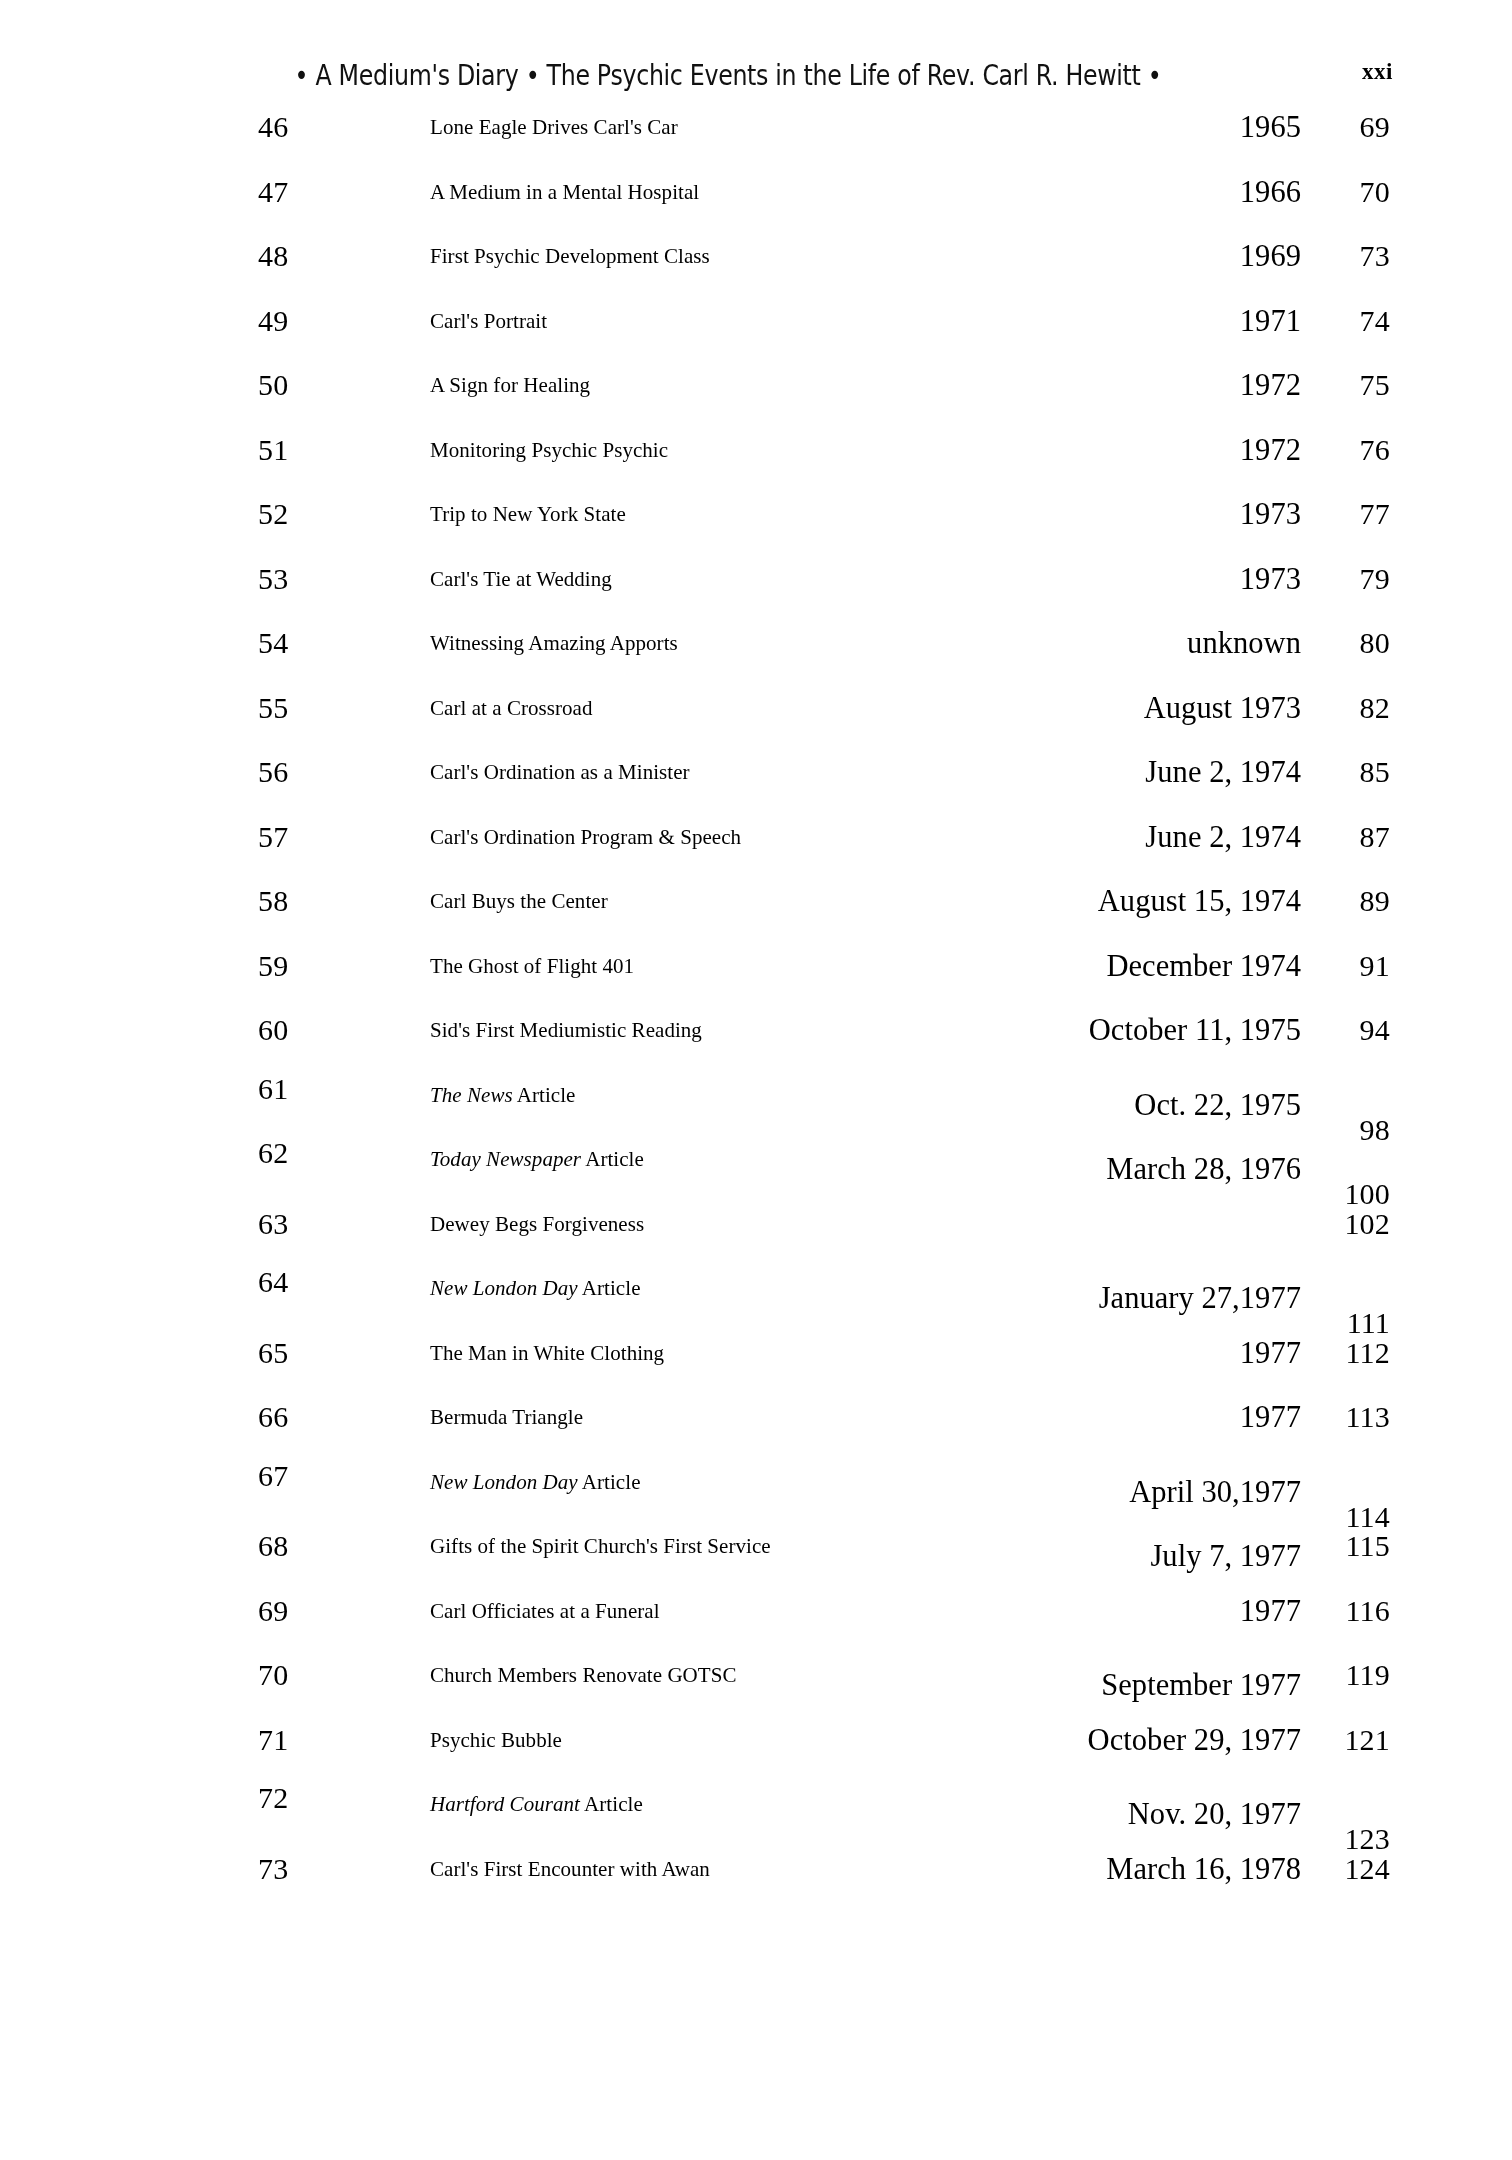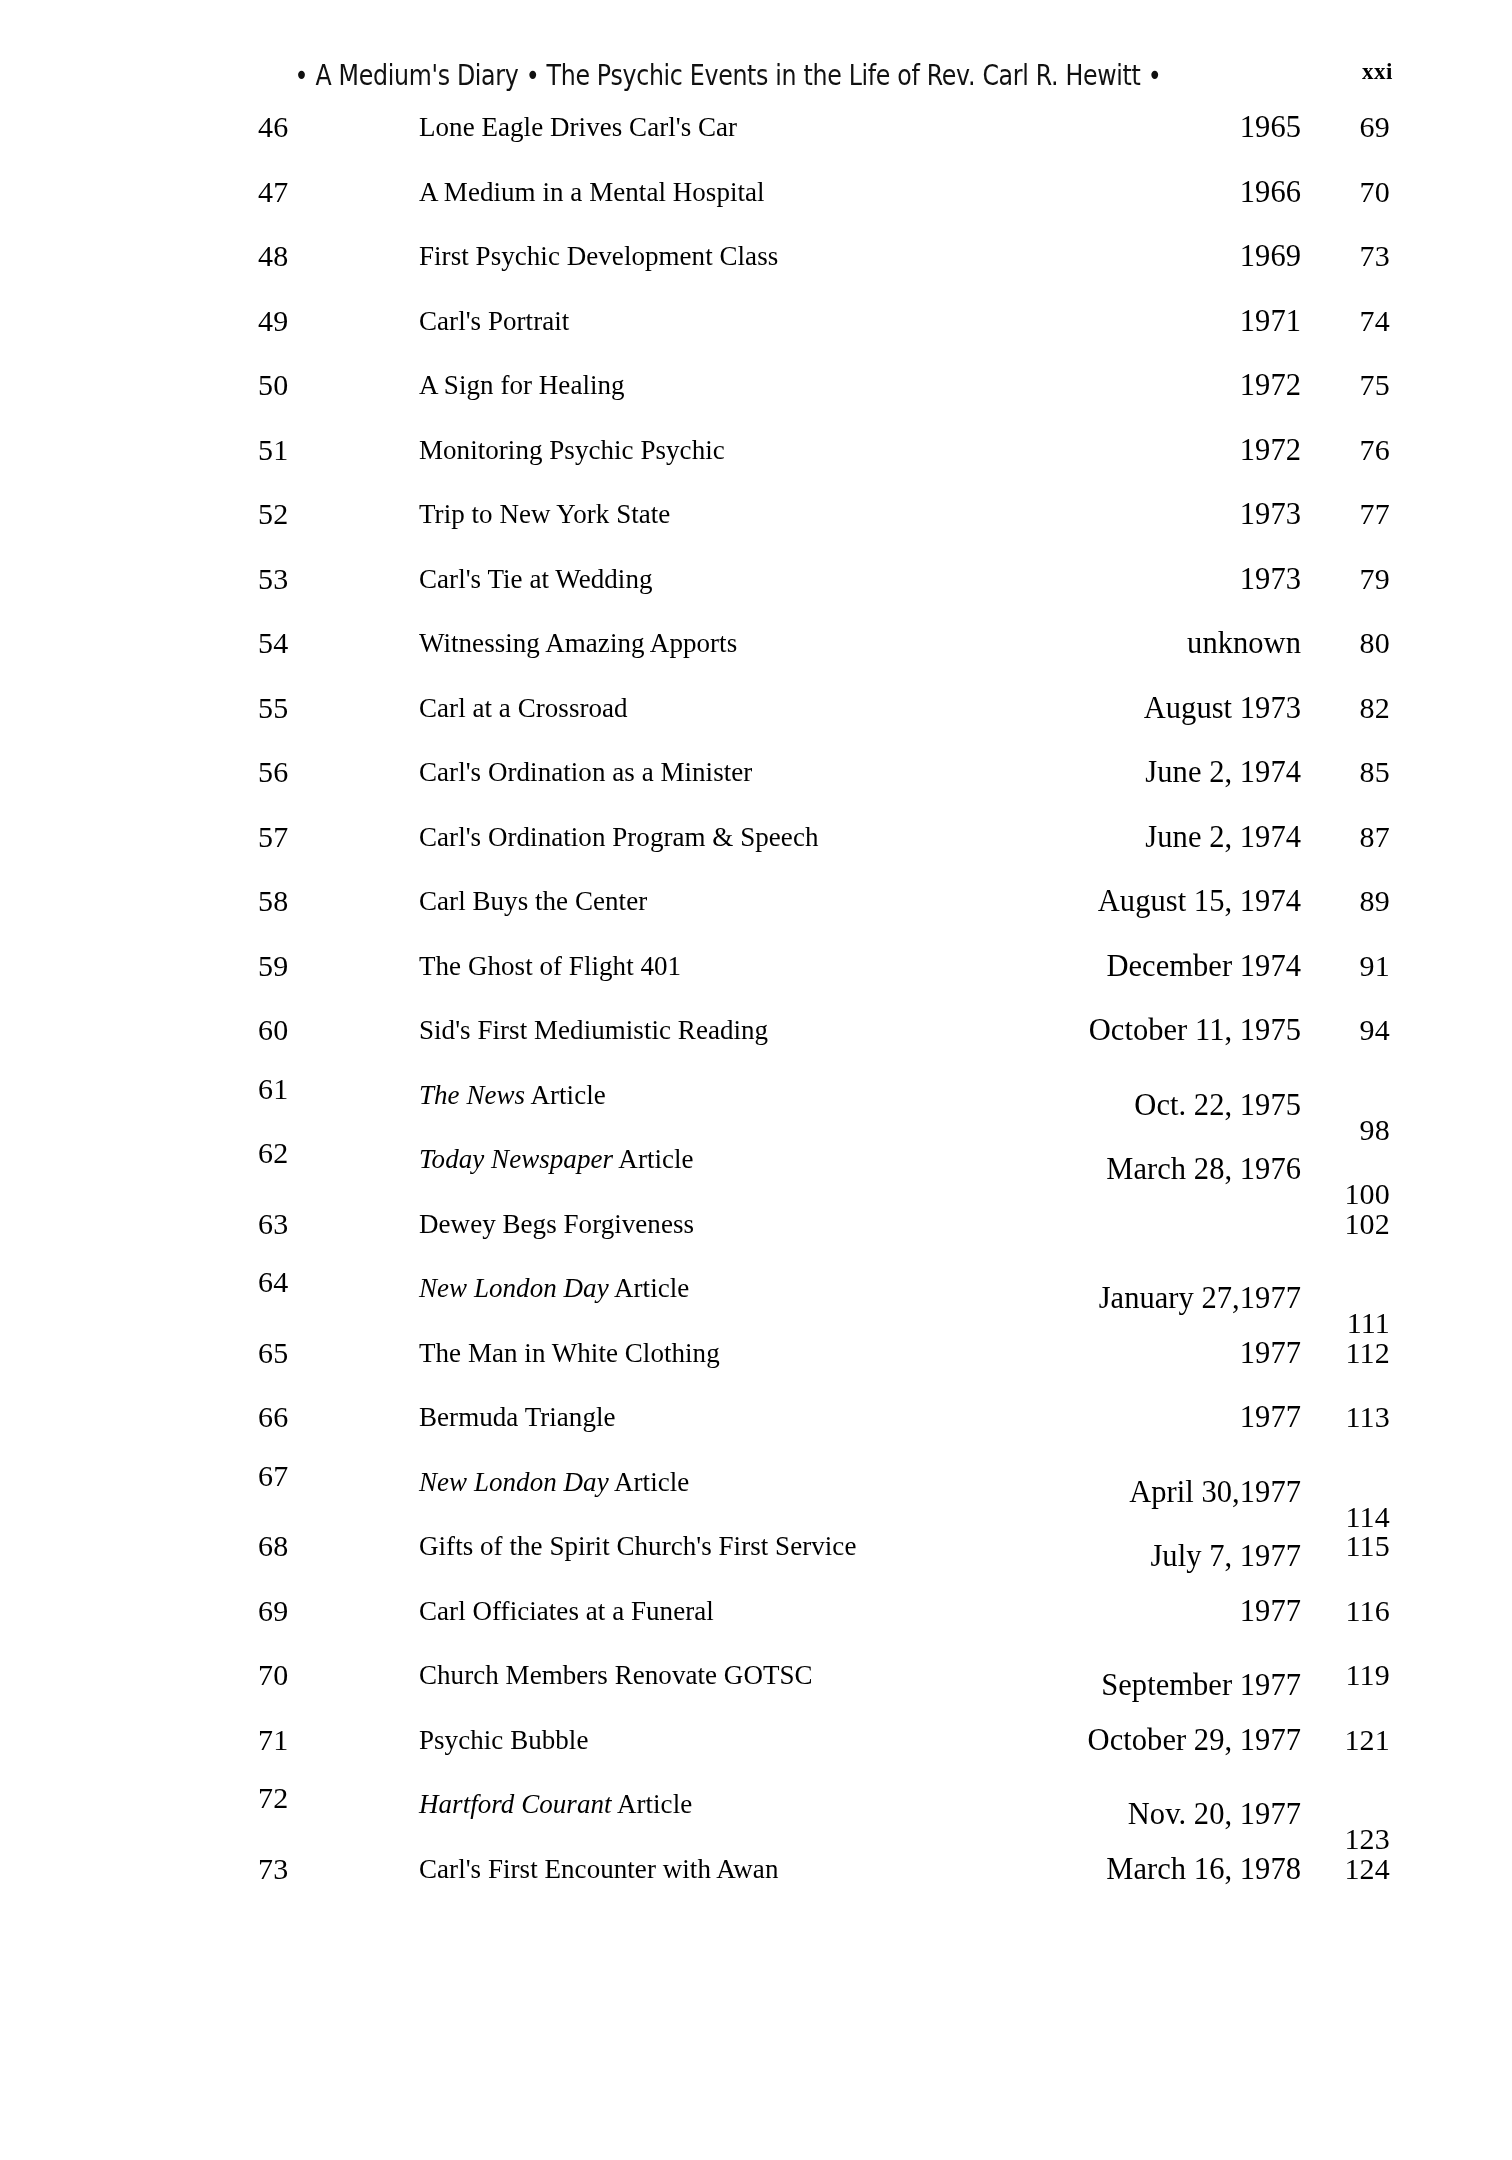--- a/index.html
+++ b/index.html
@@ -76,25 +76,25 @@
     left: 258px;
     top: 0;
     width: 90px;
     text-align: left;
     font-size: 30px;
     line-height: 46px;
     letter-spacing: 0.2px;
   }
   .c-title {
     position: absolute;
-    left: 378px;
+    left: 389px;
     top: 0;
     width: 760px;
     text-align: left;
-    font-size: 27px;
+    font-size: 21px;
     line-height: 46px;
     white-space: nowrap;
     letter-spacing: 0.05px;
   }
   .c-title .it {
     font-style: italic;
     margin-left: 41px;
   }
   .c-date {
     position: absolute;

